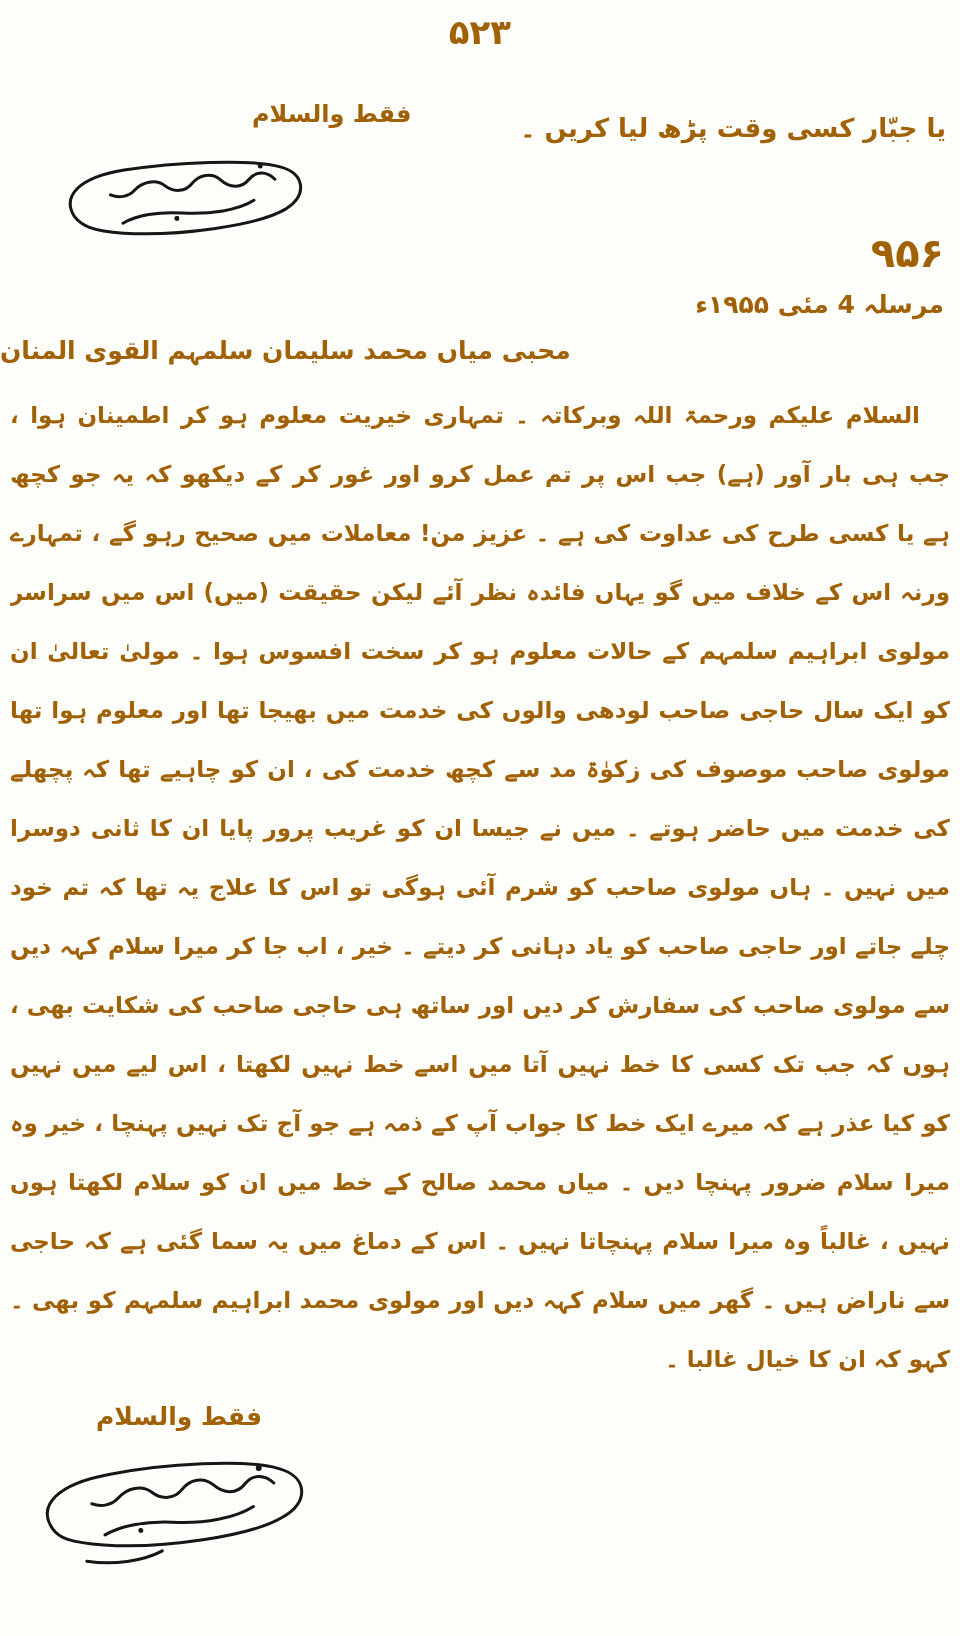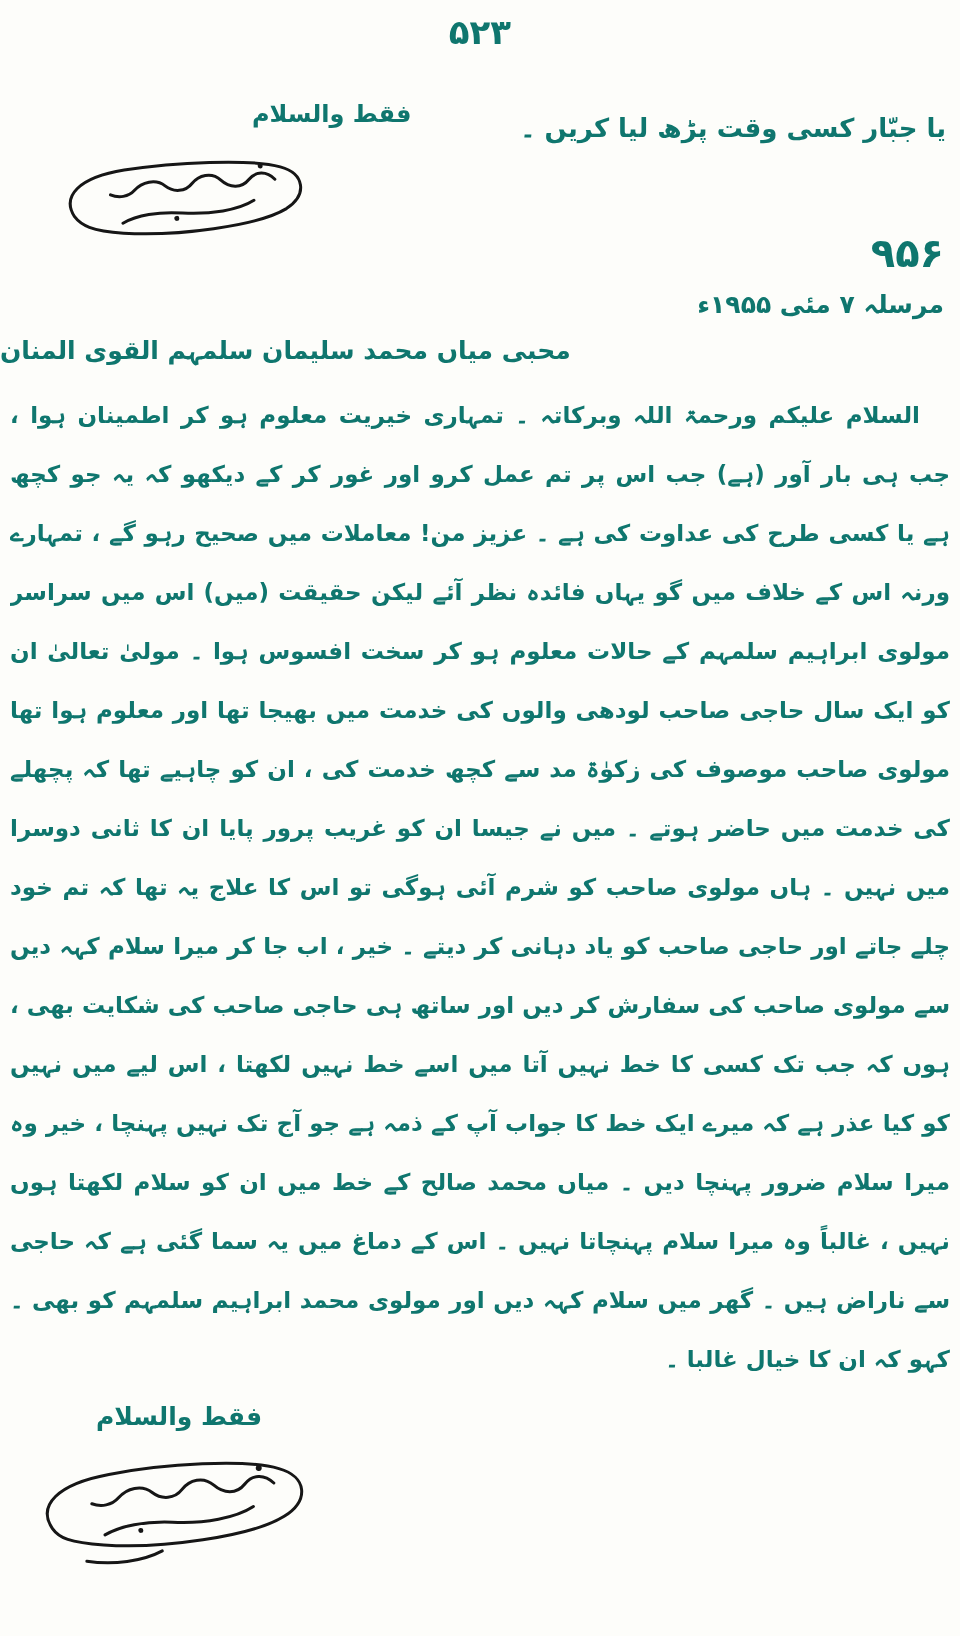--- a/index.html
+++ b/index.html
@@ -6,21 +6,21 @@
   html, body { margin: 0; padding: 0; }
   body {
     background: #fdfdfa;
     font-family: "DejaVu Sans", sans-serif;
   }
   .page {
     position: relative;
     width: 960px;
     height: 1570px;
     background: #fdfdfa;
-    color: #0f766e;
+    color: #a16207;
     direction: rtl;
     overflow: hidden;
     margin: 0 auto;
   }
   .page-number {
     position: absolute;
     top: 12px; left: 0; right: 0;
     text-align: center;
     font-size: 34px;
     font-weight: bold;
@@ -99,21 +99,21 @@
         <path d="M18,55 C6,34 24,16 70,11 C120,6 196,6 226,16 C250,24 252,45 230,58 C200,74 118,80 66,74 C34,70 24,64 18,55 Z"></path>
         <path d="M220,28 c-8,-9 -19,-9 -26,-1 c-8,9 -20,7 -28,-1 c-9,-9 -22,-6 -29,2 c-7,8 -19,8 -27,1 c-9,-8 -23,-5 -31,3 c-6,6 -16,7 -24,3"></path>
         <path d="M198,48 c-16,9 -44,12 -72,9 c-24,-3 -46,0 -60,7"></path>
         <circle cx="206" cy="14" r="2.5" fill="#161616" stroke="none"></circle>
         <circle cx="120" cy="62" r="2.5" fill="#161616" stroke="none"></circle>
       </g>
     </svg>
   </div>
 
   <div class="serial-number">۹۵۶</div>
-  <div class="date-line">مرسلہ ۷ مئی ۱۹۵۵ء</div>
+  <div class="date-line">مرسلہ 4 مئی ۱۹۵۵ء</div>
   <div class="addressee">محبی میاں محمد سلیمان سلمہم القوی المنان</div>
 
   <div class="letter-body">
     <div class="body-line first">السلام علیکم ورحمۃ اللہ وبرکاتہ ۔ تمہاری خیریت معلوم ہو کر اطمینان ہوا ، میرا تم کو کچھ لکھنا</div>
     <div class="body-line">جب ہی بار آور (ہے) جب اس پر تم عمل کرو اور غور کر کے دیکھو کہ یہ جو کچھ کہتا ہے صحیح کہتا</div>
     <div class="body-line">ہے یا کسی طرح کی عداوت کی ہے ۔ عزیز من! معاملات میں صحیح رہو گے ، تمہارے لیے بہتر ہے</div>
     <div class="body-line">ورنہ اس کے خلاف میں گو یہاں فائدہ نظر آئے لیکن حقیقت (میں) اس میں سراسر نقصان ہے</div>
     <div class="body-line">مولوی ابراہیم سلمہم کے حالات معلوم ہو کر سخت افسوس ہوا ۔ مولیٰ تعالیٰ ان پر کرم فرمائے ۔ ان</div>
     <div class="body-line">کو ایک سال حاجی صاحب لودھی والوں کی خدمت میں بھیجا تھا اور معلوم ہوا تھا کہ انہوں نے</div>
     <div class="body-line">مولوی صاحب موصوف کی زکوٰۃ مد سے کچھ خدمت کی ، ان کو چاہیے تھا کہ پچھلے سال بھی ان</div>

